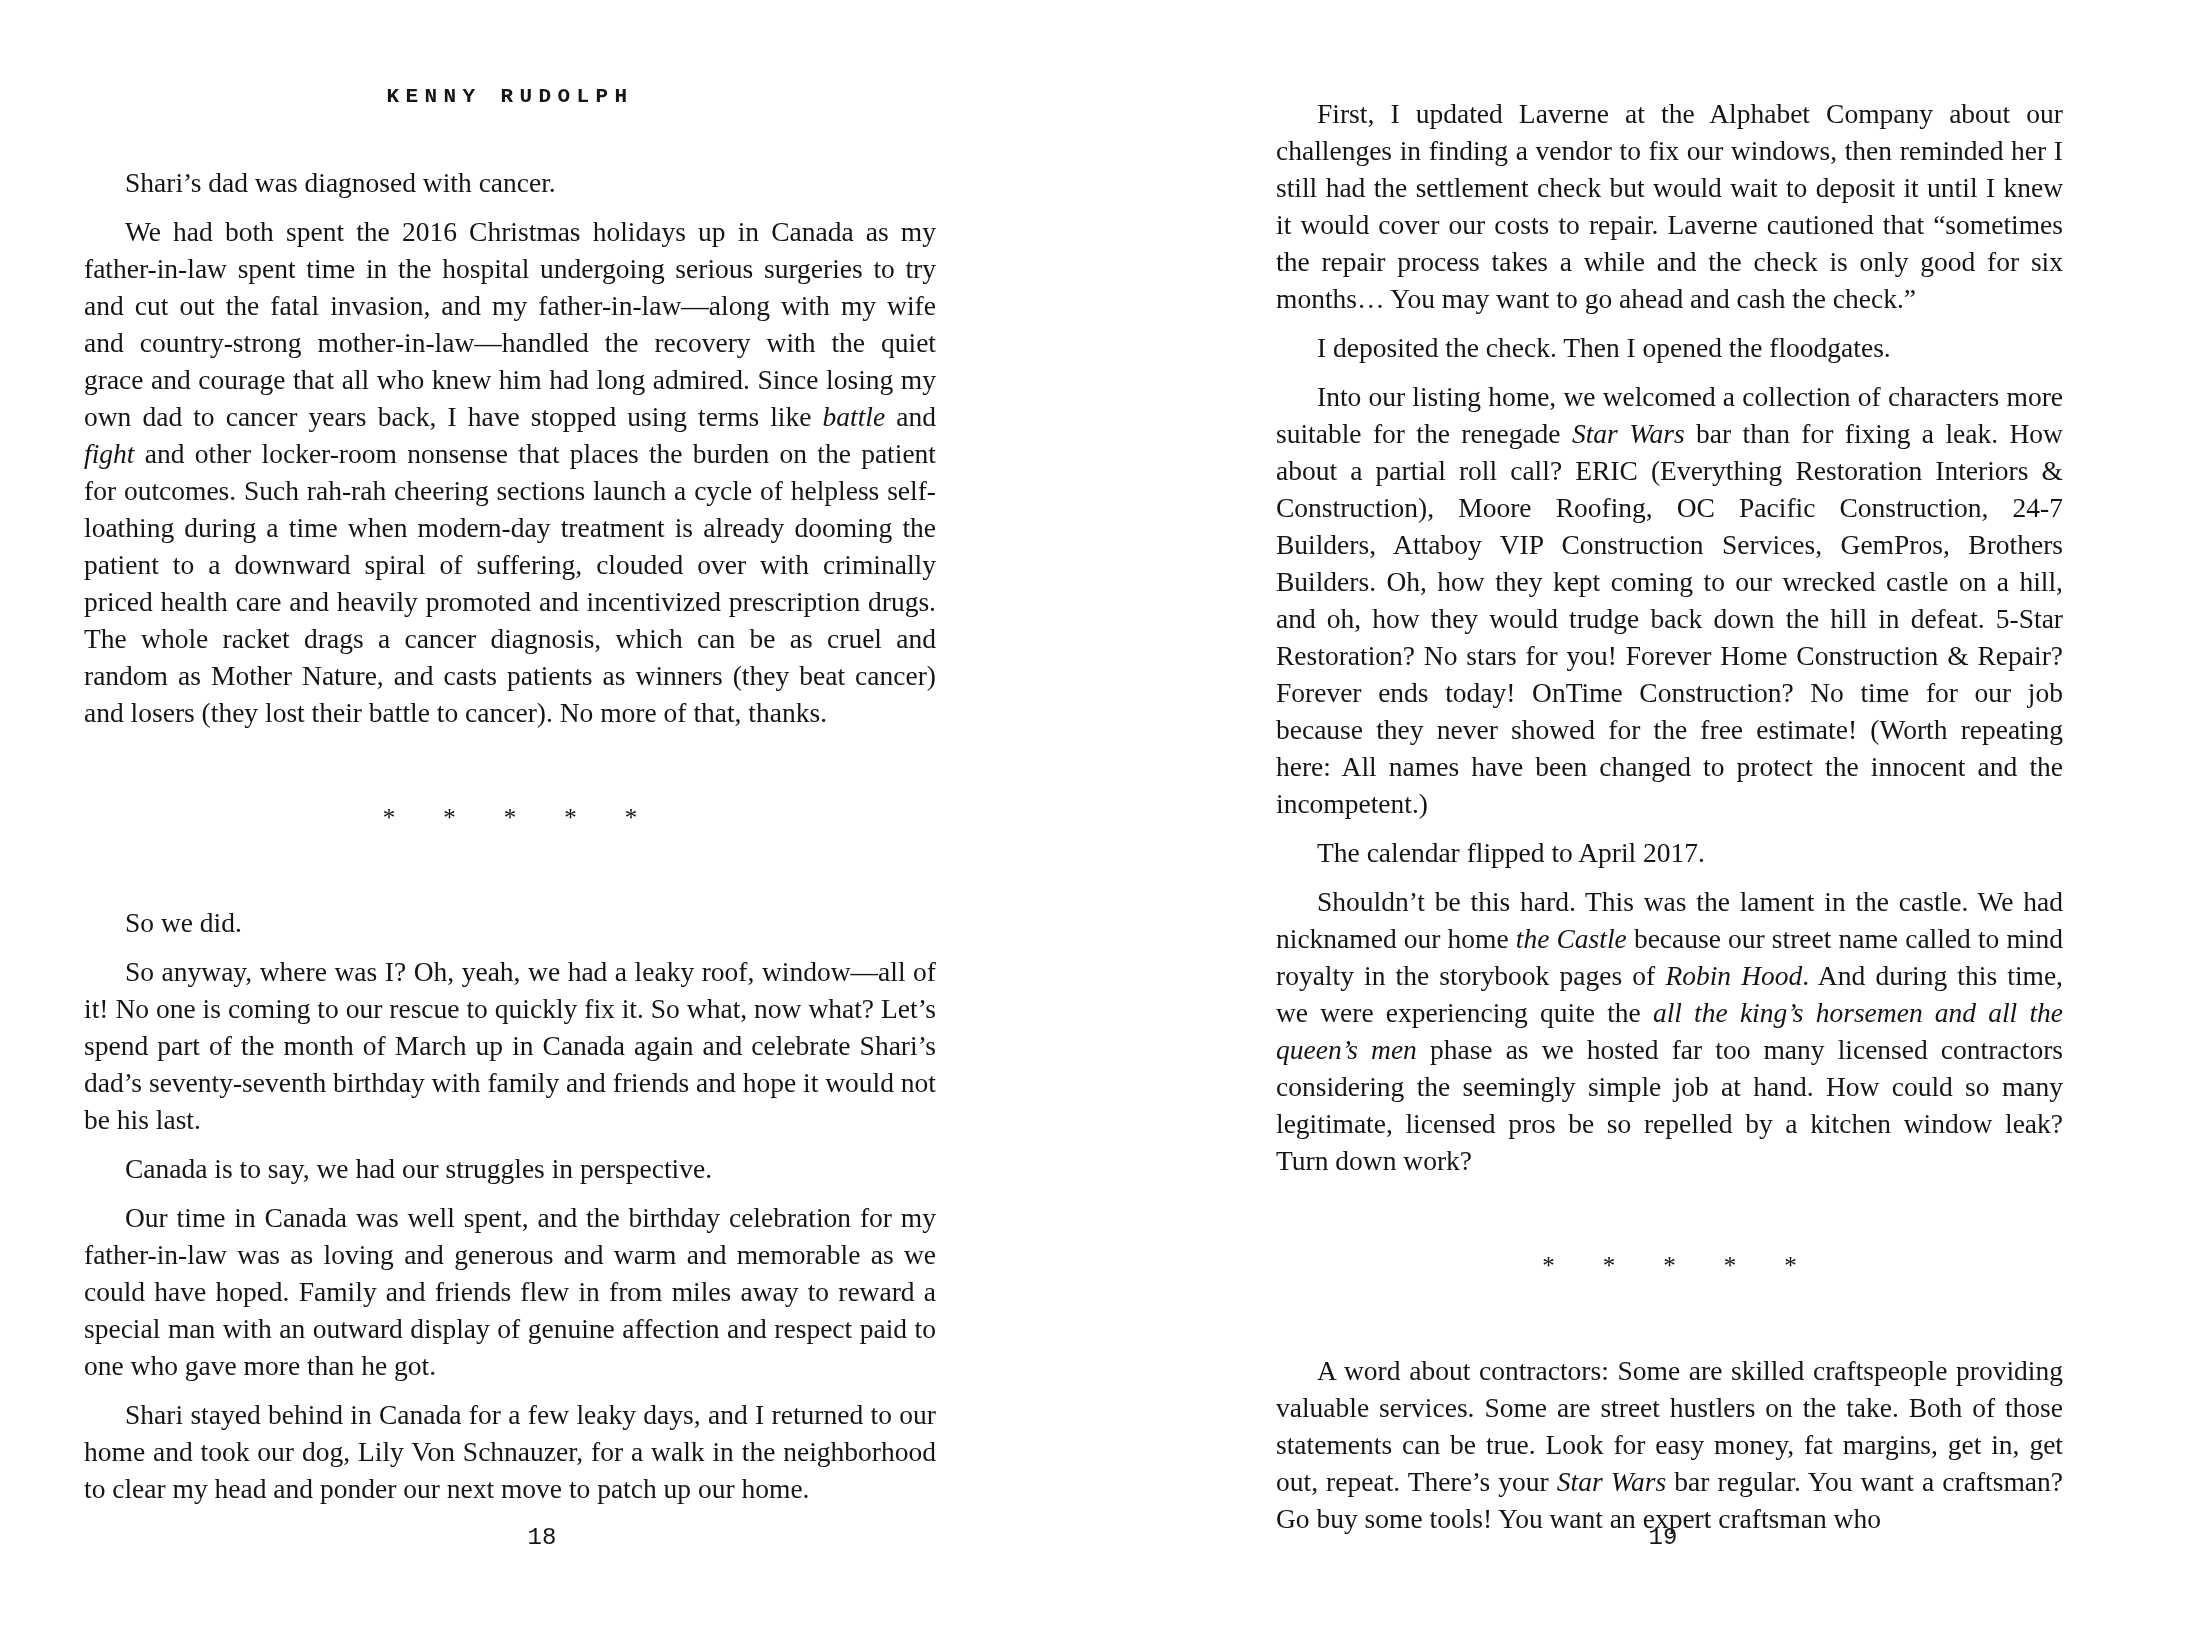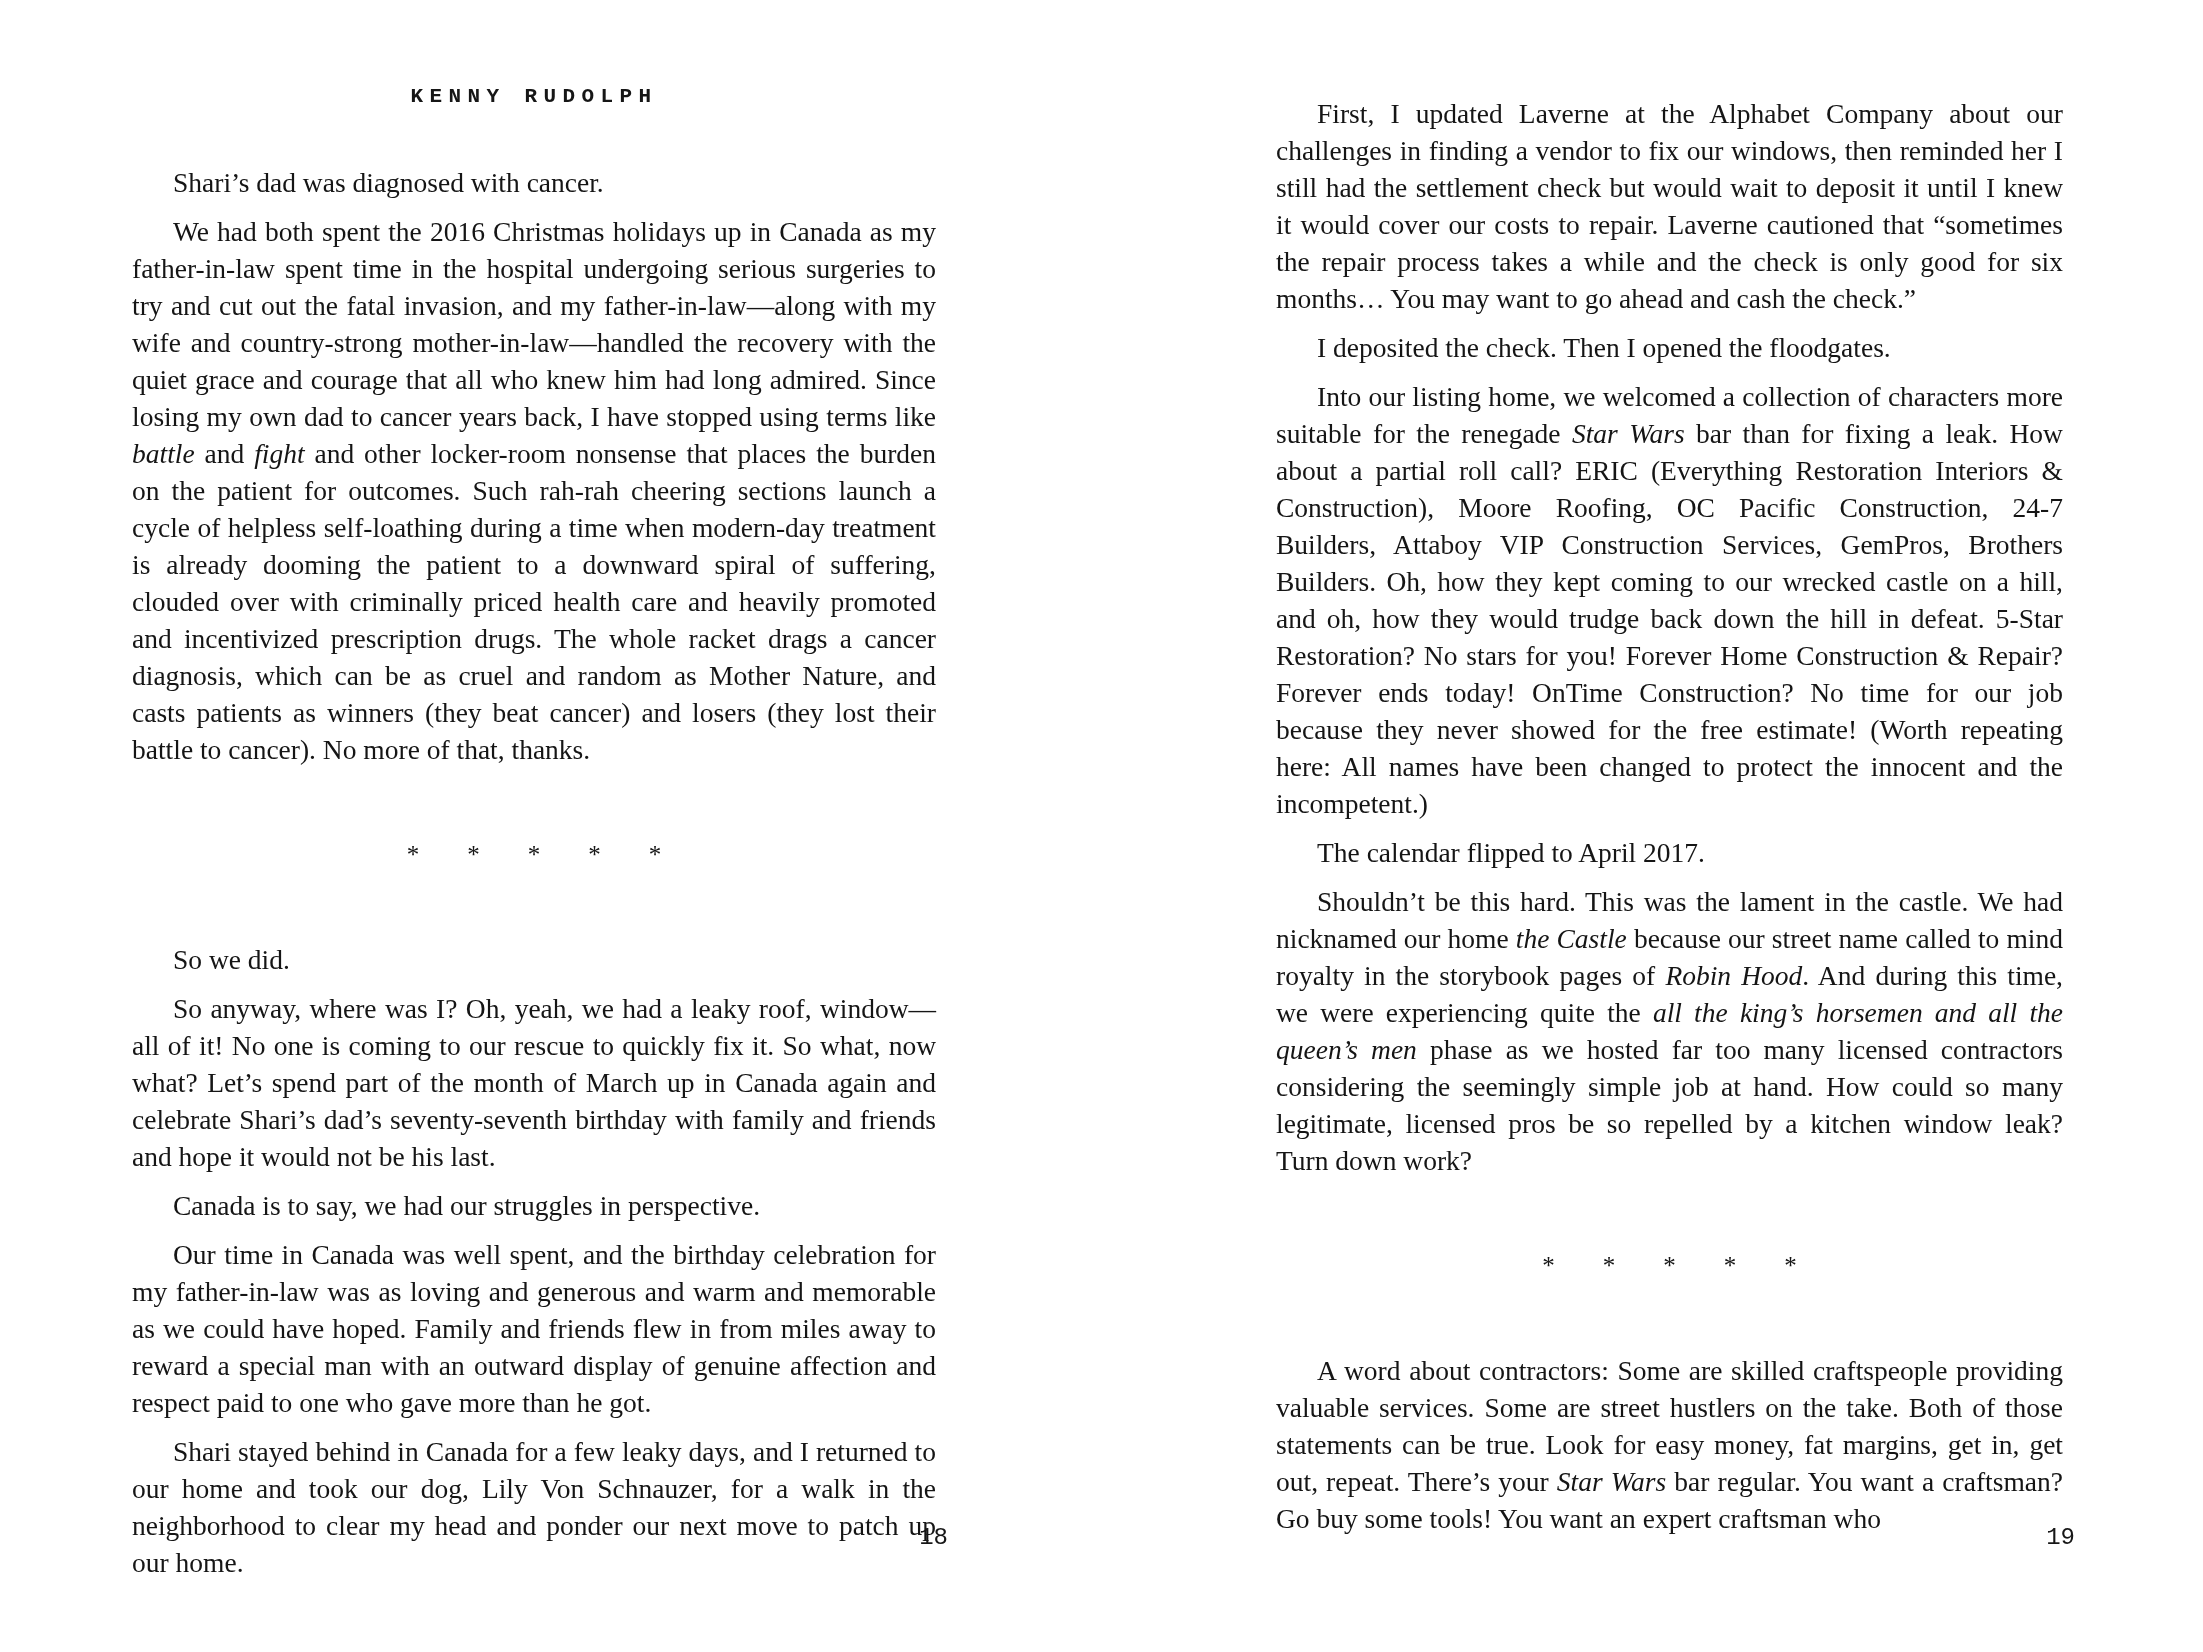--- a/index.html
+++ b/index.html
@@ -21,21 +21,21 @@
   .page {
     position: relative;
     width: 1102px;
     height: 1653px;
     box-sizing: border-box;
   }
   .page-inner {
     box-sizing: border-box;
     padding-top: 83px;
   }
-  .page-left .page-inner  { padding-left: 120px; padding-right: 154px; }
+  .page-left .page-inner  { padding-left: 72px; padding-right: 154px; }
   .page-right .page-inner { padding-left: 162px; padding-right: 129px; }
 
   .running-header {
     text-align: center;
     font-family: "Liberation Mono", monospace;
     font-weight: 700;
     font-size: 21px;
     letter-spacing: 6.4px;
     white-space: nowrap;
     color: #161616;
@@ -65,21 +65,21 @@
     gap: 48px;
     height: 149px;
     text-indent: 0;
     font-size: 25px;
     color: #151515;
   }
 
   .folio {
     position: absolute;
     top: 1524px;
-    text-align: right;
+    text-align: center;
     font-family: "Liberation Mono", monospace;
     font-size: 24px;
     color: #161616;
   }
   .page-left  .folio { left: 136px; right: 154px; }
   .page-right .folio { left: 149px; right: 129px; }
 </style>
 </head>
 <body>
 

